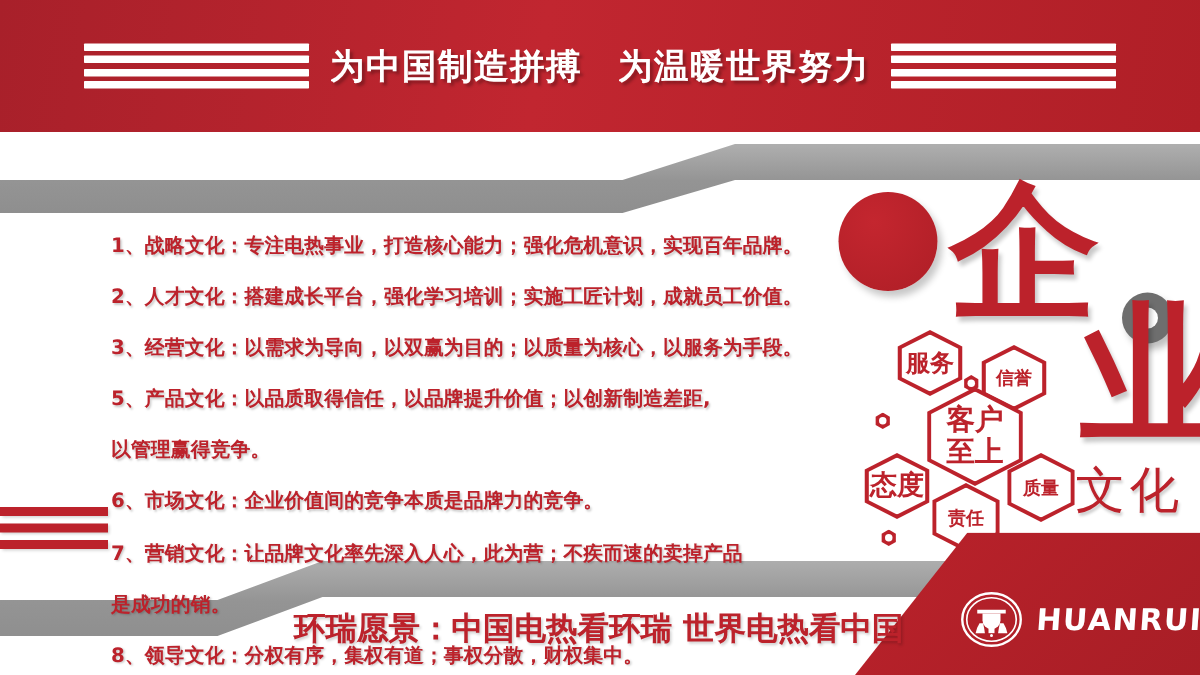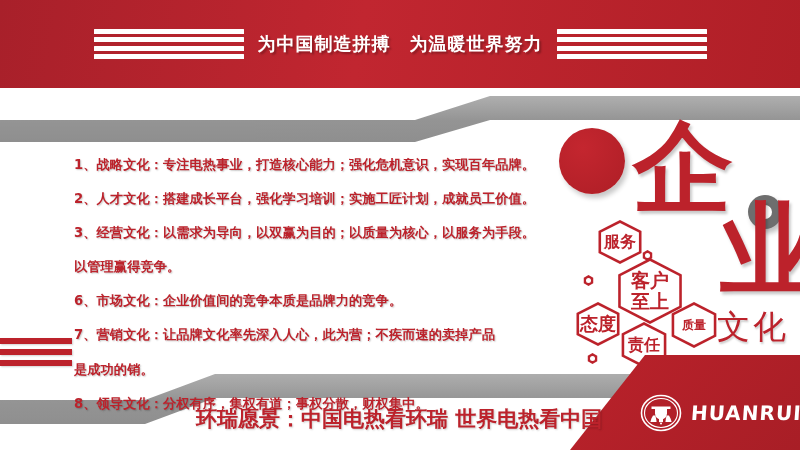--- a/index.html
+++ b/index.html
@@ -17,21 +17,21 @@
     position:absolute;left:0;top:0;width:800px;height:88px;
     background:#b81f28;
     background-image:linear-gradient(100deg,#a8202a 0%,#c12630 45%,#b01f27 100%);
     display:flex;align-items:center;justify-content:center;
     box-sizing:border-box;
   }
   .header-inner{display:flex;align-items:center;gap:14px;}
   .hdr-lines{width:150px;height:30px;display:flex;flex-direction:column;justify-content:space-between;}
   .hdr-lines i{display:block;height:5px;background:#fff;border-radius:.5px;}
   .header-title{
-    color:#ffffff;font-size:18px;font-weight:bold;letter-spacing:1px;
+    color:#ffffff;font-size:23px;font-weight:bold;letter-spacing:1px;
     white-space:nowrap;
     text-shadow:2px 2px 2px rgba(0,0,0,.28);
     font-family:Liberation Mono, monospace;
   }
 
   
   .gray-band{position:absolute;pointer-events:none;}
   .gray-top{
     left:0;top:92px;width:800px;height:52px;
     background:linear-gradient(180deg,#b3b3b3 0%,#949494 55%,#8e8e8e 100%);
@@ -110,21 +110,21 @@
   }
   .h-fuwu{left:40px;top:110px;width:50px;height:44px;}
   .h-fuwu > span{font-size:16px;}
   .h-xinyu{left:96px;top:120px;width:50px;height:44px;}
   .h-xinyu > span{font-size:12px;}
   .h-kehu{left:58px;top:148px;width:74px;height:66px;}
   .h-kehu > span{font-size:19px;}
   .h-taidu{left:18px;top:192px;width:50px;height:44px;}
   .h-taidu > span{font-size:18px;}
   .h-zeren{left:63px;top:212px;width:52px;height:46px;}
-  .h-zeren > span{font-size:16px;}
+  .h-zeren > span{font-size:12px;}
   .h-zhiliang{left:113px;top:192px;width:52px;height:46px;}
   .h-zhiliang > span{font-size:12px;}
 
   .hexdot{
     position:absolute;background:#bc222b;width:11px;height:11px;
     clip-path:polygon(50% 0%,93% 25%,93% 75%,50% 100%,7% 75%,7% 25%);
   }
   .hexdot::after{
     content:"";position:absolute;left:3px;top:3px;width:5px;height:5px;
     background:#fff;border-radius:50%;
@@ -185,39 +185,43 @@
   <div class="left-stripes">
     <i></i>
       <i></i>
       <i></i>
   </div>
 
   <div class="list">
     <div class="row">1、战略文化：专注电热事业，打造核心能力；强化危机意识，实现百年品牌。</div>
     <div class="row">2、人才文化：搭建成长平台，强化学习培训；实施工匠计划，成就员工价值。</div>
     <div class="row">3、经营文化：以需求为导向，以双赢为目的；以质量为核心，以服务为手段。</div>
+    <div class="row">5、产品文化：以品质取得信任，以品牌提升价值；以创新制造差距,</div>
     <div class="row cont">以管理赢得竞争。</div>
     <div class="row">6、市场文化：企业价值间的竞争本质是品牌力的竞争。</div>
     <div class="row">7、营销文化：让品牌文化率先深入人心，此为营；不疾而速的卖掉产品</div>
     <div class="row cont">是成功的销。</div>
     <div class="row">8、领导文化：分权有序，集权有道；事权分散，财权集中。</div>
   </div>
 
   <div class="graphic">
 
     <div class="red-dot"></div>
     <div class="gray-ring"></div>
 
     <div class="cjk-big ch-qi">企</div>
     <div class="cjk-big ch-ye">业</div>
     <div class="ch-wenhua">文化</div>
 
     <div class="hexes">
       <div class="hex-bd h-fuwu">
         <span>服务</span>
+      </div>
+      <div class="hex-bd h-xinyu">
+        <span>信誉</span>
       </div>
       <div class="hex-bd h-kehu">
         <span style="white-space:pre-line;">客户
 至上</span>
       </div>
       <div class="hex-bd h-taidu">
         <span>态度</span>
       </div>
       <div class="hex-bd h-zeren">
         <span>责任</span>

